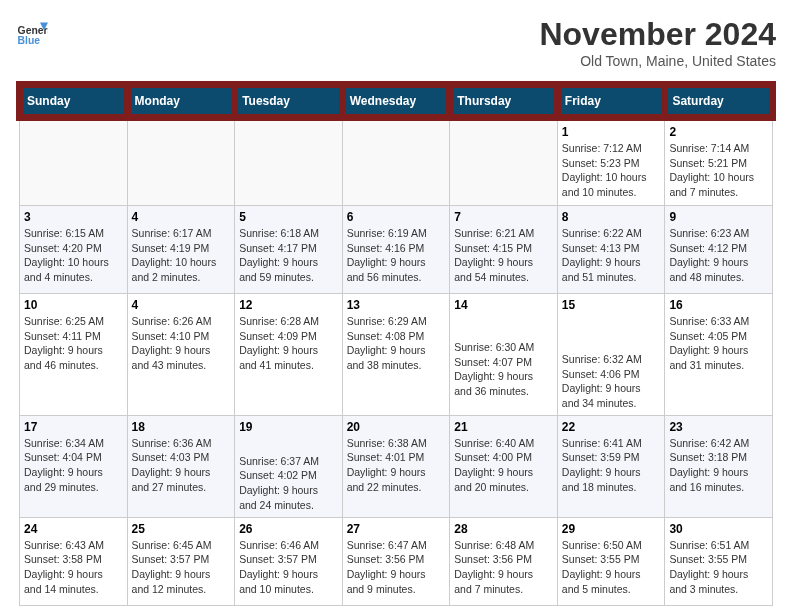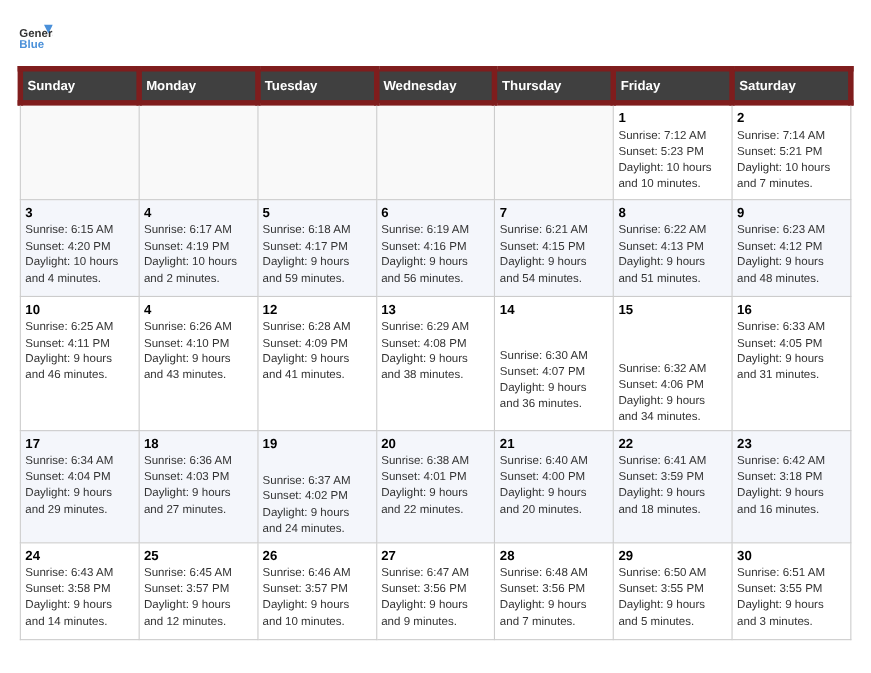--- a/index.html
+++ b/index.html
@@ -36,26 +36,26 @@
     .location-title {
       font-size: 14px;
       color: #555;
     }
     .calendar {
       width: 100%;
       border-collapse: collapse;
       font-size: 11px;
     }
     .calendar th {
-      background: #404040;
+      background: #0c4a6e;
       color: #fff;
       padding: 6px 4px;
       text-align: left;
       font-size: 12px;
-      border: 5px solid #7f1d1d;
+      border: 7px solid #7f1d1d;
     }
     .calendar td {
       vertical-align: top;
       border: 1px solid #ccc;
       padding: 4px;
       width: 14.28%;
       min-height: 80px;
       height: 88px;
       background: #fff;
     }
@@ -85,20 +85,22 @@
 
 <div class="header">
   <div class="logo">
     <svg class="logo-icon" viewBox="0 0 40 40">
       <text x="2" y="22" font-size="13" font-weight="bold" fill="#333">General</text>
       <text x="2" y="35" font-size="13" font-weight="bold" fill="#4a90d9">Blue</text>
       <polygon points="30,8 40,8 35,18" fill="#4a90d9"></polygon>
     </svg>
   </div>
   <div class="title-block">
+    <div class="month-title">November 2024</div>
+    <div class="location-title">Old Town, Maine, United States</div>
   </div>
 </div>
 
 <table class="calendar">
   <thead>
     <tr>
     <th>Sunday</th>
         <th>Monday</th>
         <th>Tuesday</th>
         <th>Wednesday</th>

